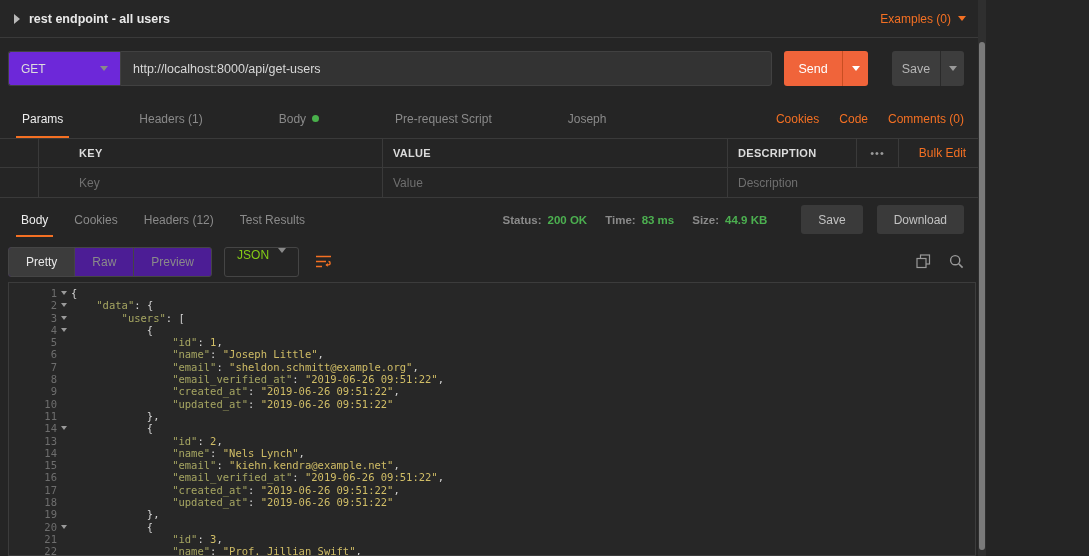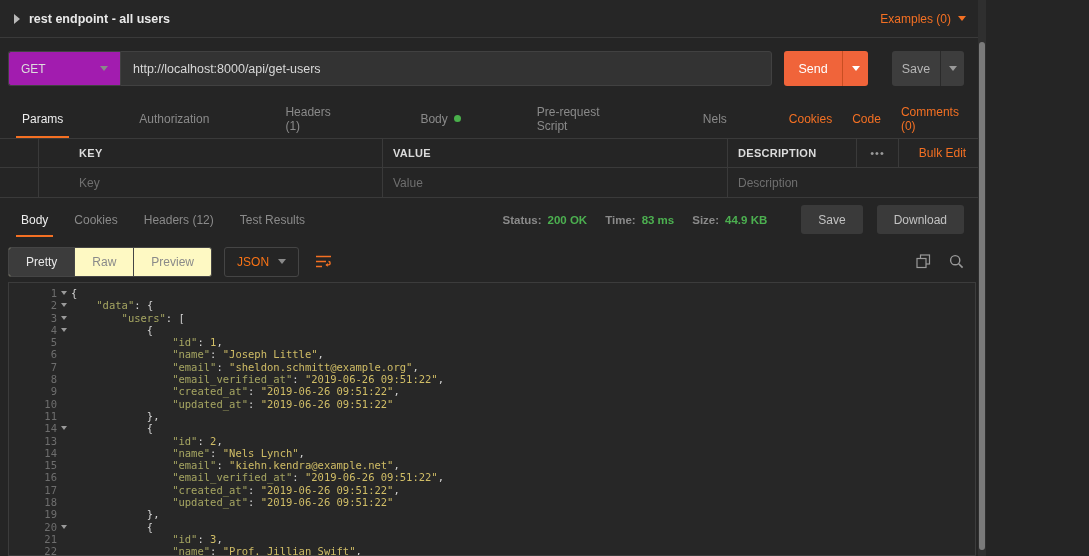--- a/index.html
+++ b/index.html
@@ -13,21 +13,21 @@
   .tri-right { width:0; height:0; border-top:5px solid transparent; border-bottom:5px solid transparent;
                border-left:6px solid #b9b9b9; margin-right:9px; }
   .topbar .title { color:#e9e9e9; font-weight:bold; font-size:12.5px; }
   .examples { margin-left:auto; display:flex; align-items:center; gap:7px; color:#f47023;
               font-size:12px; cursor:pointer; }
   .caret-down { width:0; height:0; border-left:4px solid transparent; border-right:4px solid transparent;
                 border-top:5px solid currentColor; display:inline-block; }
 
   
   .request-bar { height:61px; flex:0 0 61px; display:flex; align-items:center; padding:0 22px 0 8px; }
-  .method-select { width:112px; height:35px; background:#a21caf; border:1px solid #414141;
+  .method-select { width:112px; height:35px; background:#6d28d9; border:1px solid #414141;
                    border-right:none; border-radius:3px 0 0 3px; display:flex; align-items:center;
                    justify-content:space-between; padding:0 12px; font-size:12px; color:#dddddd; cursor:pointer;gap:24px; }
   .method-select .caret-down { color:#8a8a8a; }
   .url-input { flex:1; height:35px; background:#333333; border:1px solid #414141; border-radius:0 3px 3px 0;
                color:#d8d8d8; font-size:12.5px; padding:0 12px; outline:none;
                font-family:"Liberation Sans", sans-serif; }
   .send-group { display:flex; margin-left:12px; height:35px; }
   .btn-send { width:58px; background:#f0643a; border:none; color:#ffffff; font-size:12.5px;
               border-radius:3px 0 0 3px; cursor:pointer; font-family:"Liberation Sans", sans-serif; }
   .btn-send-dd { width:26px; background:#f0643a; border:none; border-left:1px solid #c94e22;
@@ -78,27 +78,27 @@
   .status-cluster { margin-left:auto; display:flex; align-items:center; gap:6px; font-size:11.5px;font-weight:bold; }
   .meta-label { color:#8a8a8a; }
   .meta-value { color:#4cb050; margin-right:12px; }
   .resp-btns { display:flex; align-items:center; gap:14px; margin-left:22px; }
   .resp-btn { height:29px; padding:0 17px; background:#3a3a3a; border:none; border-radius:3px;
               color:#c2c2c2; font-size:12px; cursor:pointer; font-family:"Liberation Sans", sans-serif; }
 
   
   .resp-toolbar { height:41px; flex:0 0 41px; display:flex; align-items:center; padding:0 22px 0 8px; }
   .segmented { display:flex; height:30px; border:1px solid #454545; border-radius:3px; overflow:hidden;
-               background:#fef9c3; }
+               background:#4c1d95; }
   .seg { display:flex; align-items:center; padding:0 17px; font-size:12px; color:#8a8a8a;
          cursor:pointer; border-left:1px solid #454545; }
   .seg:first-child { border-left:none; }
   .seg.active { background:#3c3c3c; color:#e8e8e8; }
-  .format-select { display:flex; align-items:center; gap:9px; height:30px; margin-left:12px;
-                   padding:0 12px; border:1px solid #454545; border-radius:3px; color:#f97316;
+  .format-select { display:flex; align-items:flex-start; gap:9px; height:30px; margin-left:12px;
+                   padding:0 12px; border:1px solid #454545; border-radius:3px; color:#84cc16;
                    font-size:12px; cursor:pointer; }
   .format-select .caret-down { color:#8a8a8a; }
   .icon-btn { background:none; border:none; cursor:pointer; display:flex; align-items:center; padding:0; }
   .wrap-btn { margin-left:16px; }
   .right-icons { margin-left:auto; display:flex; align-items:center; gap:18px; }
 
   
   .code-wrap { flex:1; margin:0 10px 0 8px; border:1px solid #3c3c3c; background:#272727;
                display:flex; overflow:hidden; font-family:"DejaVu Sans Mono", monospace;
                font-size:10.5px; line-height:12.3px; }
@@ -149,28 +149,27 @@
     <div class="save-group">
       <button class="btn-save">Save</button>
       <button class="btn-save-dd">
         <span class="caret-down"></span>
       </button>
     </div>
   </section>
 
   <nav class="tabs-row">
     <div class="tab active">Params</div>
-    <div class="tab">Authorization</div>
     <div class="tab">Headers (1)</div>
     <div class="tab">
       <span>Body</span>
       <span class="dot"></span>
     </div>
     <div class="tab">Pre-request Script</div>
-    <div class="tab">Nels</div>
+    <div class="tab">Joseph</div>
     <div class="tab-links">
       <span class="link">Cookies</span>
       <span class="link">Code</span>
       <span class="link">Comments (0)</span>
     </div>
   </nav>
 
   <section class="params-table">
     <div class="ptr head">
       <div class="pcell first"></div>

